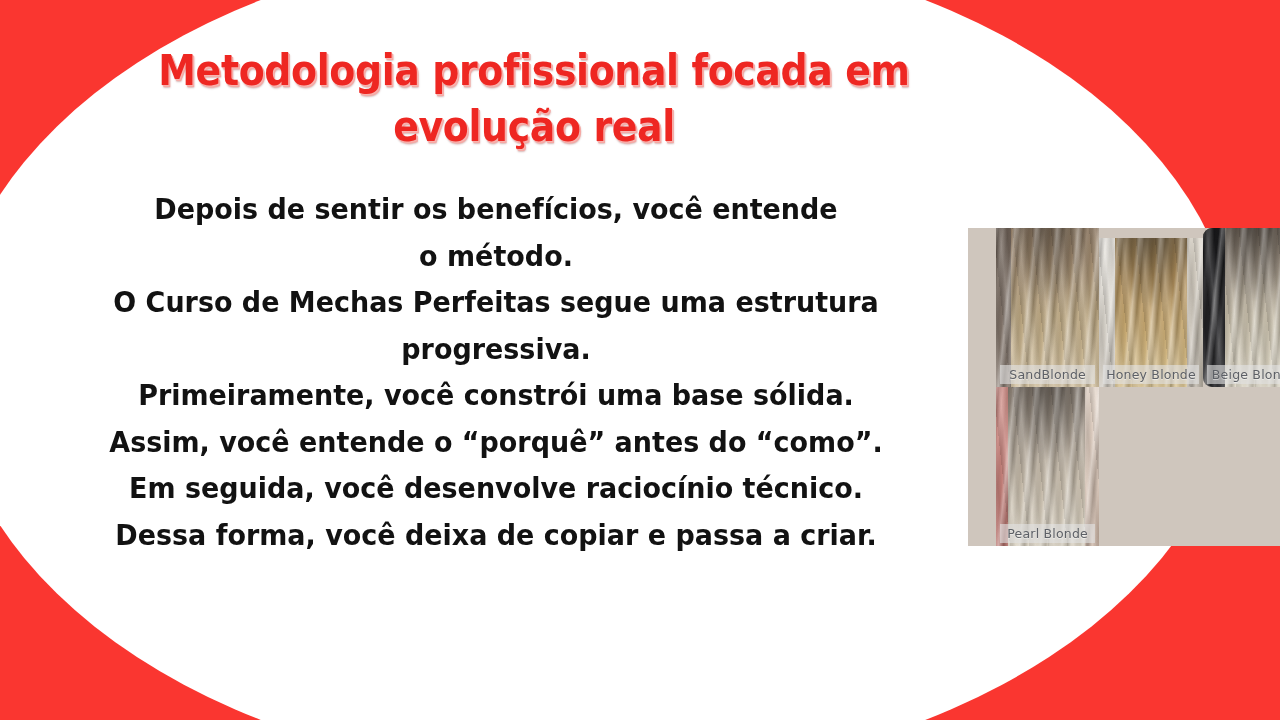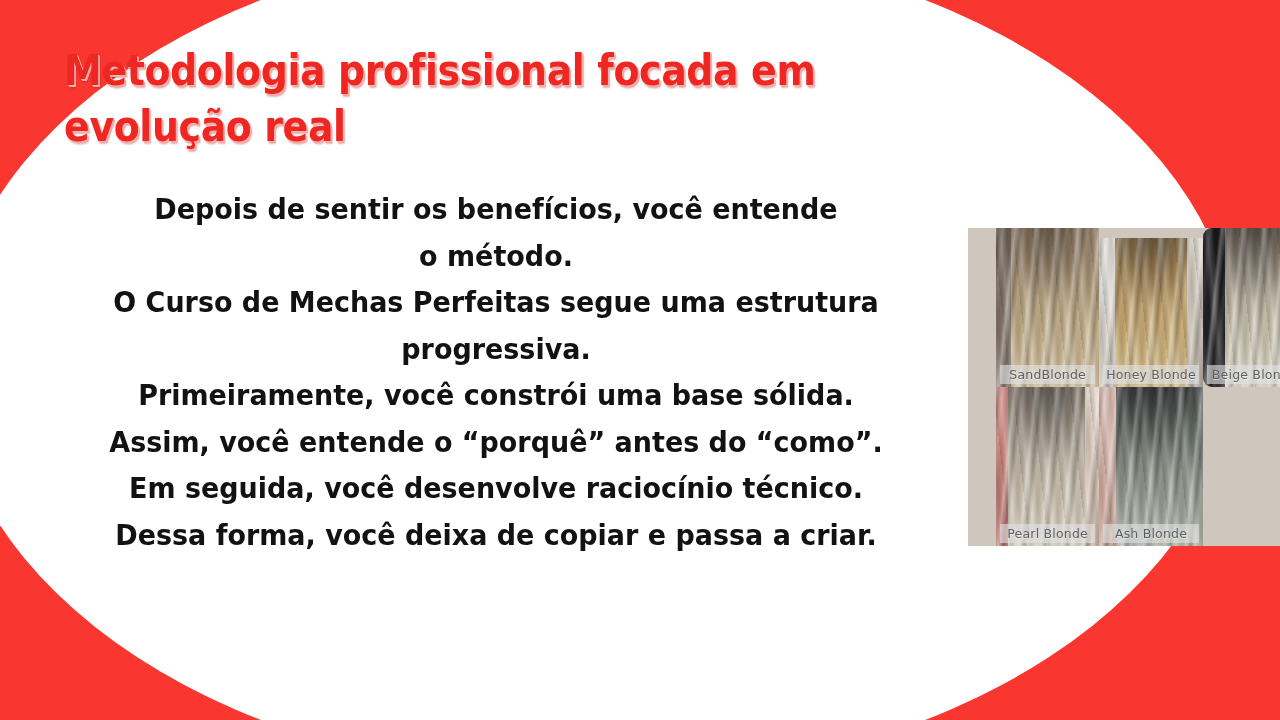--- a/index.html
+++ b/index.html
@@ -36,20 +36,21 @@
     z-index: 1;
   }
 
   
   .title-block {
     position: absolute;
     left: 0;
     top: 42px;
     width: 1068px;
     z-index: 4;
+    text-align: center;
     pointer-events: none;
   }
   .title-line {
     display: block;
     font-family: "DejaVu Sans", sans-serif;
     font-weight: bold;
     font-size: 43px;
     line-height: 56px;
     letter-spacing: -0.4px;
     color: #ee2722;
@@ -252,23 +253,18 @@
         <div class="cell-label">Beige Blonde</div>
       </div>
 
       <div class="cell pearl">
         <div class="bg-left"></div>
         <div class="bg-right"></div>
         <div class="photo"></div>
         <div class="cell-label">Pearl Blonde</div>
       </div>
 
-      <div class="cell ash">
-        <div class="bg-left"></div>
-        <div class="photo"></div>
-        <div class="cell-label">Ash Blonde</div>
-      </div>
 
     </div>
     <div class="collage-caption">H4</div>
   </div>
 
 </div>
 
 </body></html>

